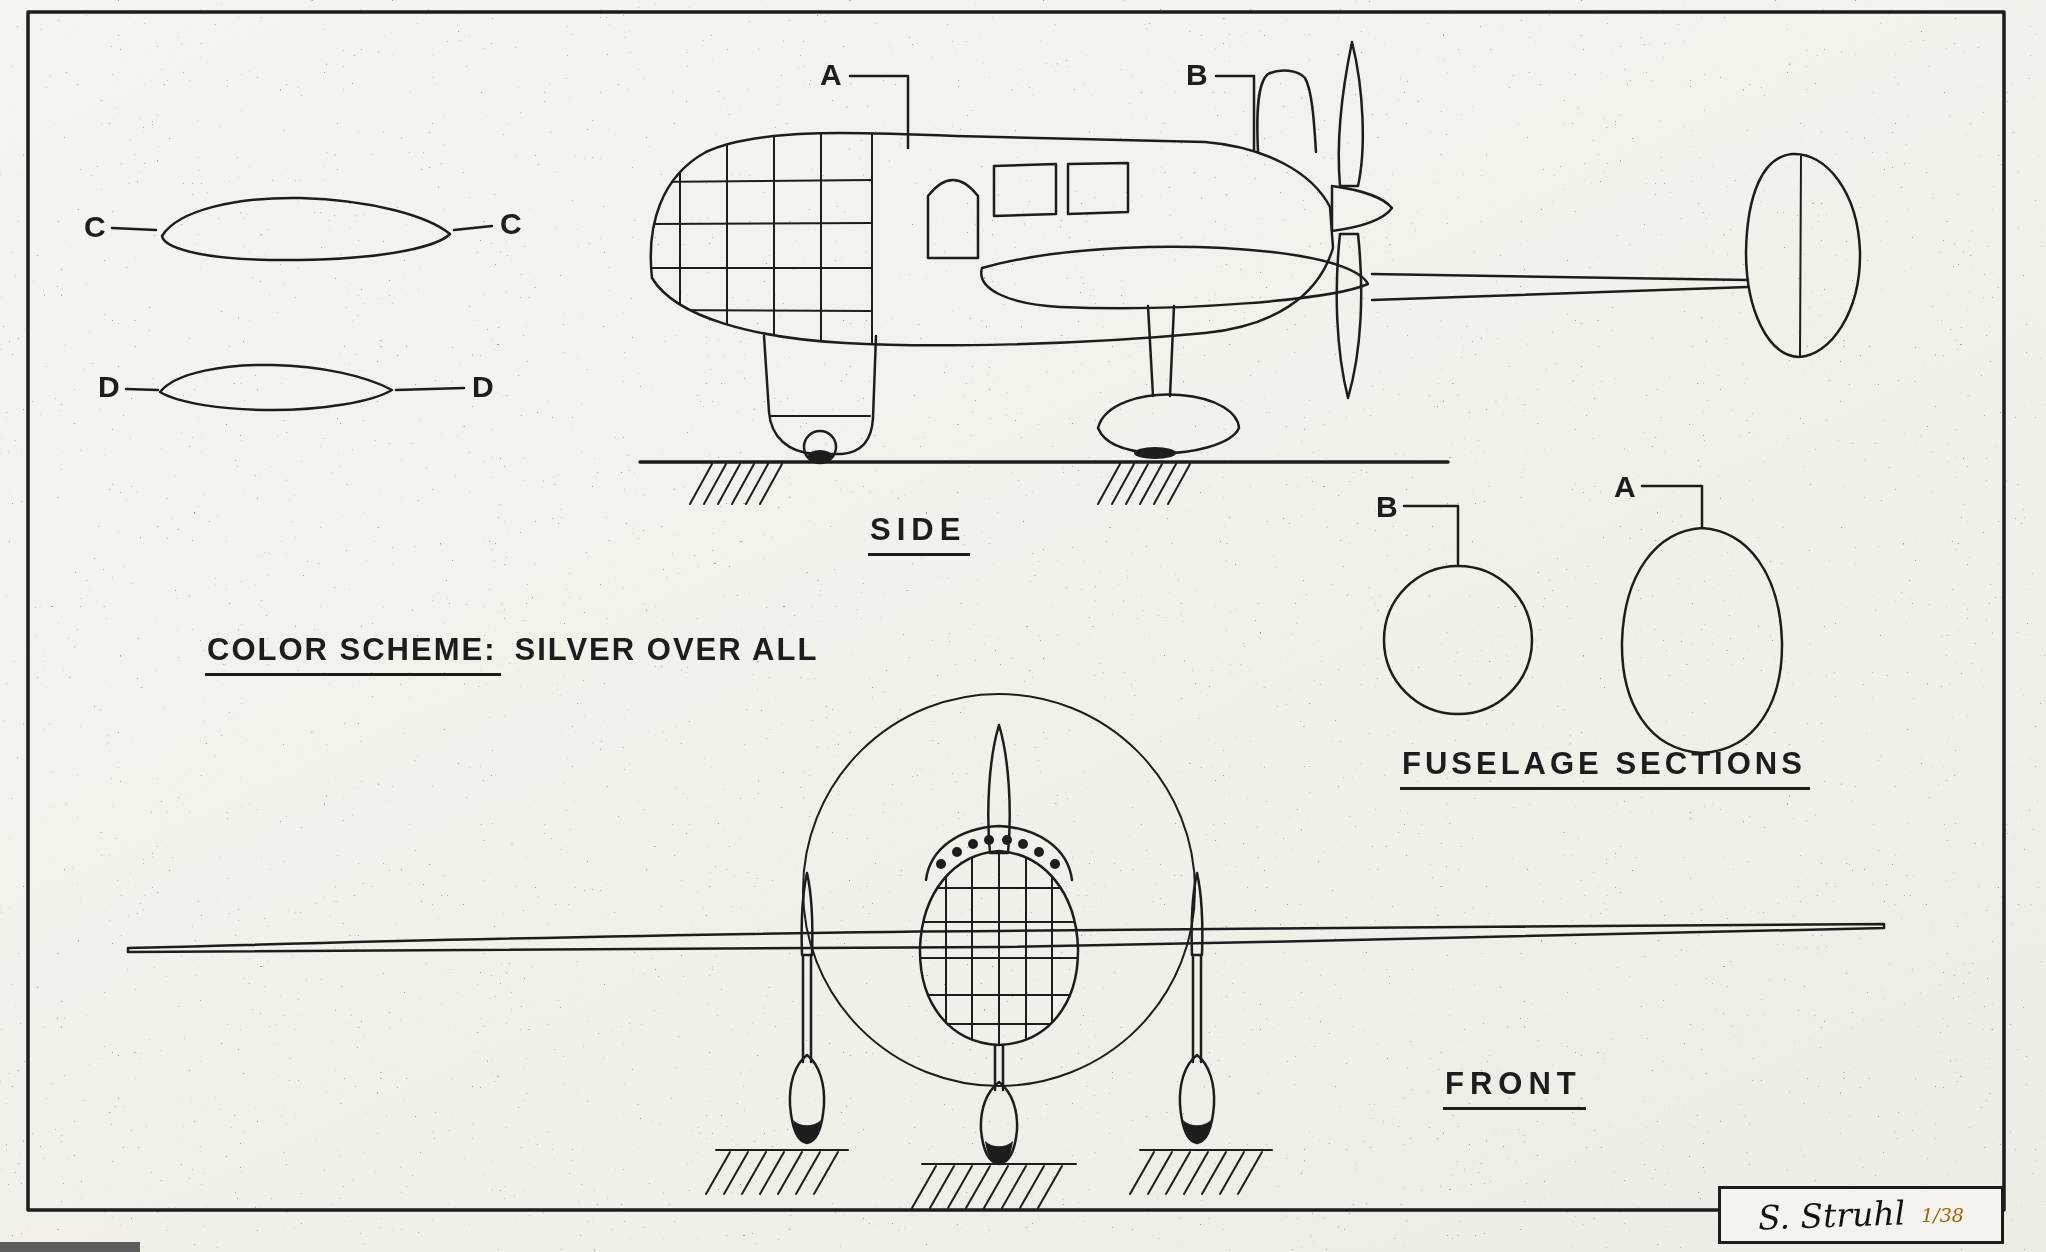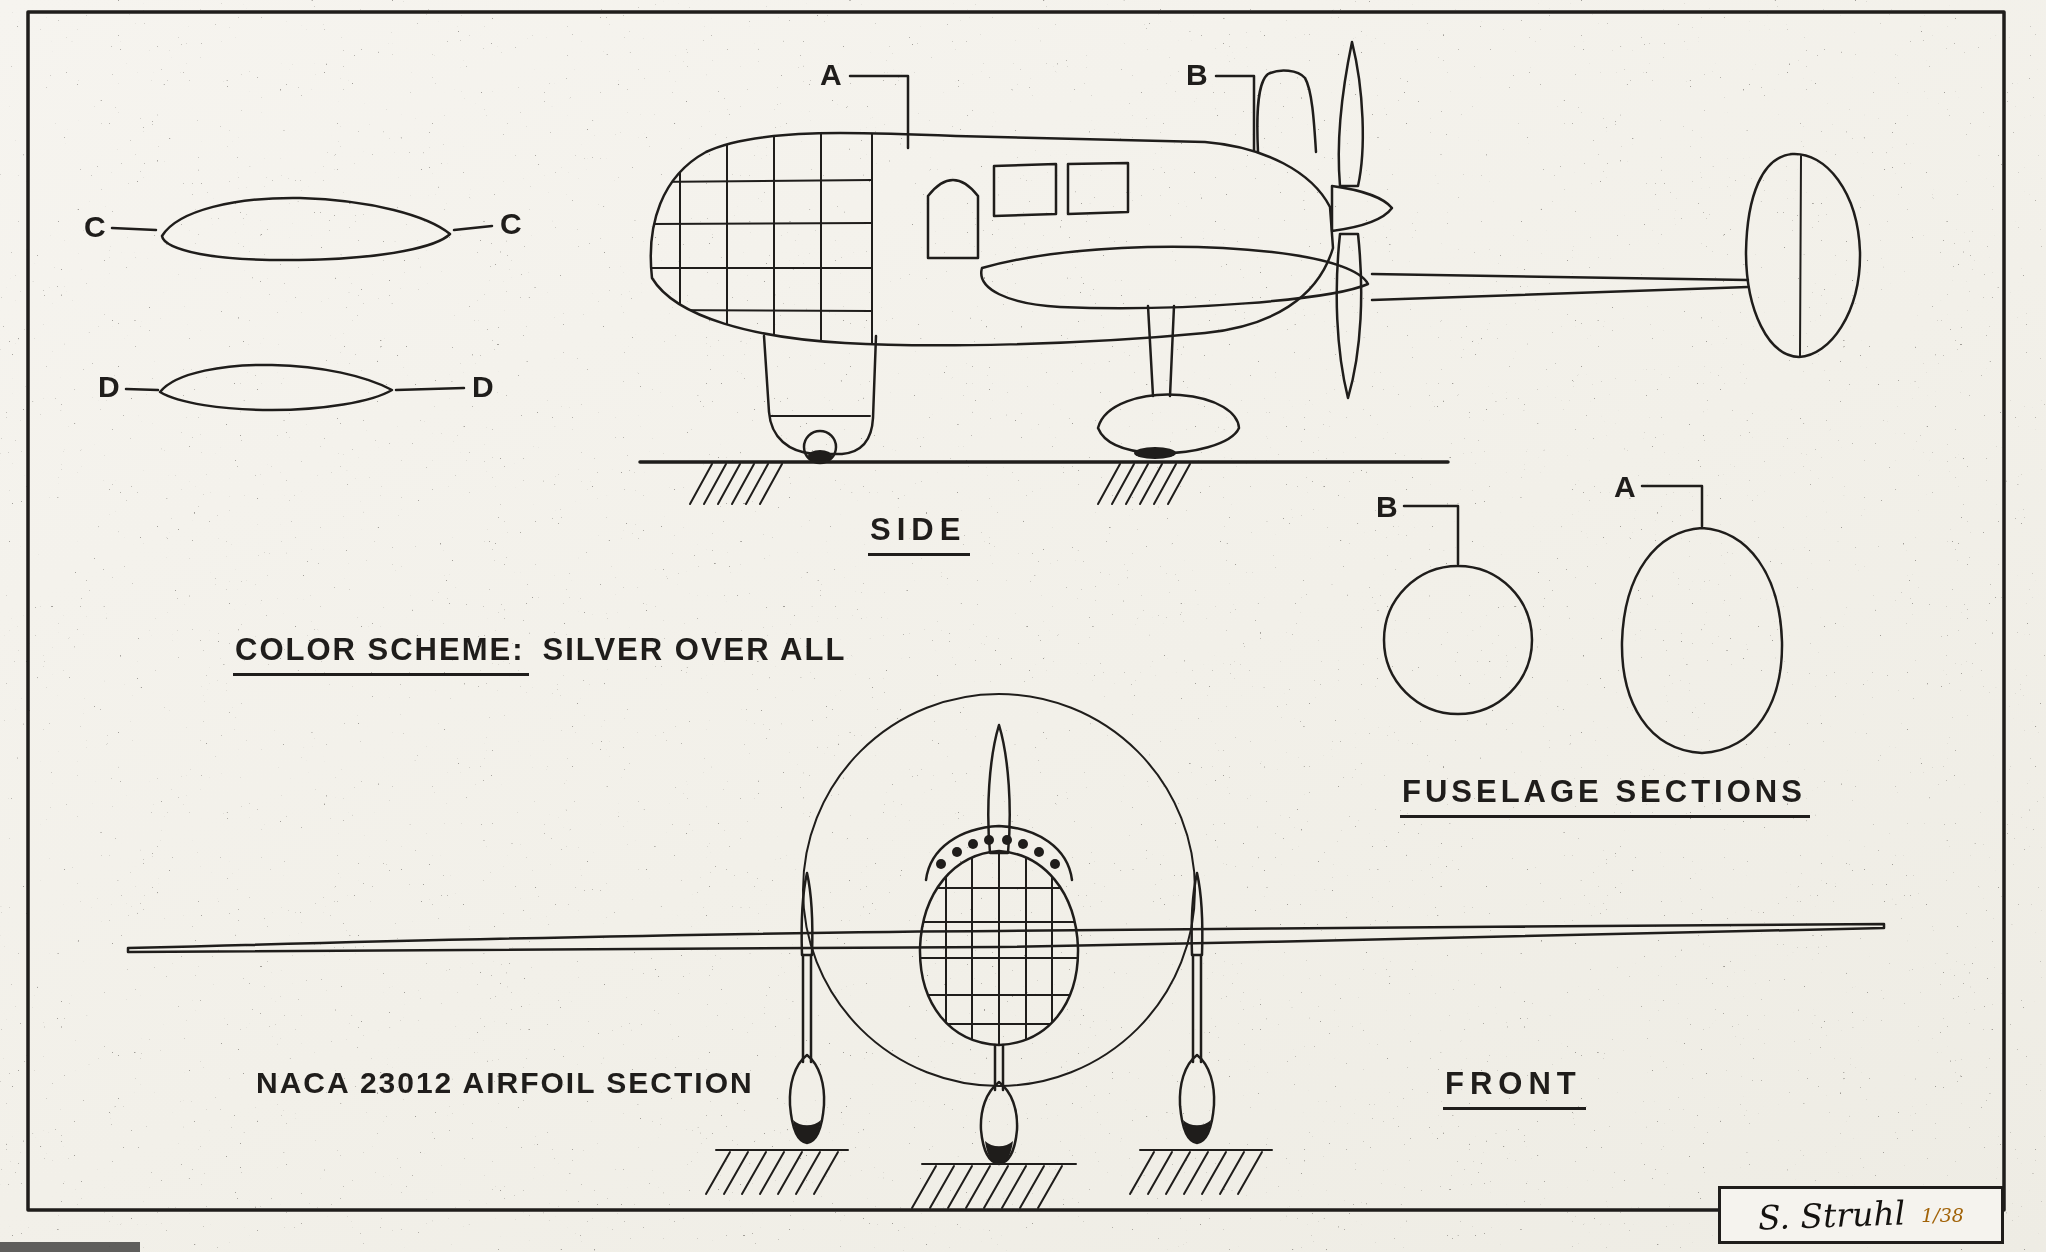--- a/index.html
+++ b/index.html
@@ -19,21 +19,21 @@
 
   .lettering {
     position: absolute;
     color: #1f1d1b;
     font-weight: bold;
     white-space: nowrap;
     letter-spacing: 2.5px;
   }
   .marker   { font-size: 30px; }
   .caption  { font-size: 31px; letter-spacing: 6px; }
-  .note     { font-size: 30px; letter-spacing: 2px; margin-left: 28px; }
+  .note     { font-size: 30px; letter-spacing: 2px; }
   .u { border-bottom: 3px solid #1f1d1b; padding: 0 4px 5px 2px; display: inline-block; }
 
   .sig-box {
     position: absolute;
     left: 1718px; top: 1186px;
     width: 280px; height: 52px;
     border: 3px solid #1f1d1b;
     background: #f5f3ee;
     display: flex; align-items: center; justify-content: center;
     gap: 16px;
@@ -264,23 +264,22 @@
   <div class="lettering marker" style="left:820px; top:58px;">A</div>
   <div class="lettering marker" style="left:1186px; top:58px;">B</div>
 
   <div class="lettering caption" style="left:868px; top:512px;"><span class="u">SIDE</span></div>
 
   <div class="lettering note" style="left:205px; top:632px; font-size:31px;"><span class="u">COLOR SCHEME:</span><span style="margin-left:14px;">SILVER OVER ALL</span></div>
 
   <div class="lettering marker" style="left:1376px; top:490px;">B</div>
   <div class="lettering marker" style="left:1614px; top:470px;">A</div>
 
-  <div class="lettering caption" style="left:1400px; top:774px; letter-spacing:4px;"><span class="u">FUSELAGE SECTIONS</span></div>
-
-  <div class="lettering note" style="left:228px; top:1066px;">NACA 23012 AIRFOIL SECTION</div>
+  <div class="lettering caption" style="left:1400px; top:746px; letter-spacing:4px;"><span class="u">FUSELAGE SECTIONS</span></div>
+
 
   <div class="lettering caption" style="left:1402px; top:1066px;margin-left:41px;"><span class="u">FRONT</span></div>
 
   <div class="sig-box">
     <span class="sig-name">S. Struhl</span>
     <span class="sig-date">1/38</span>
   </div>
 
 </div>
 

